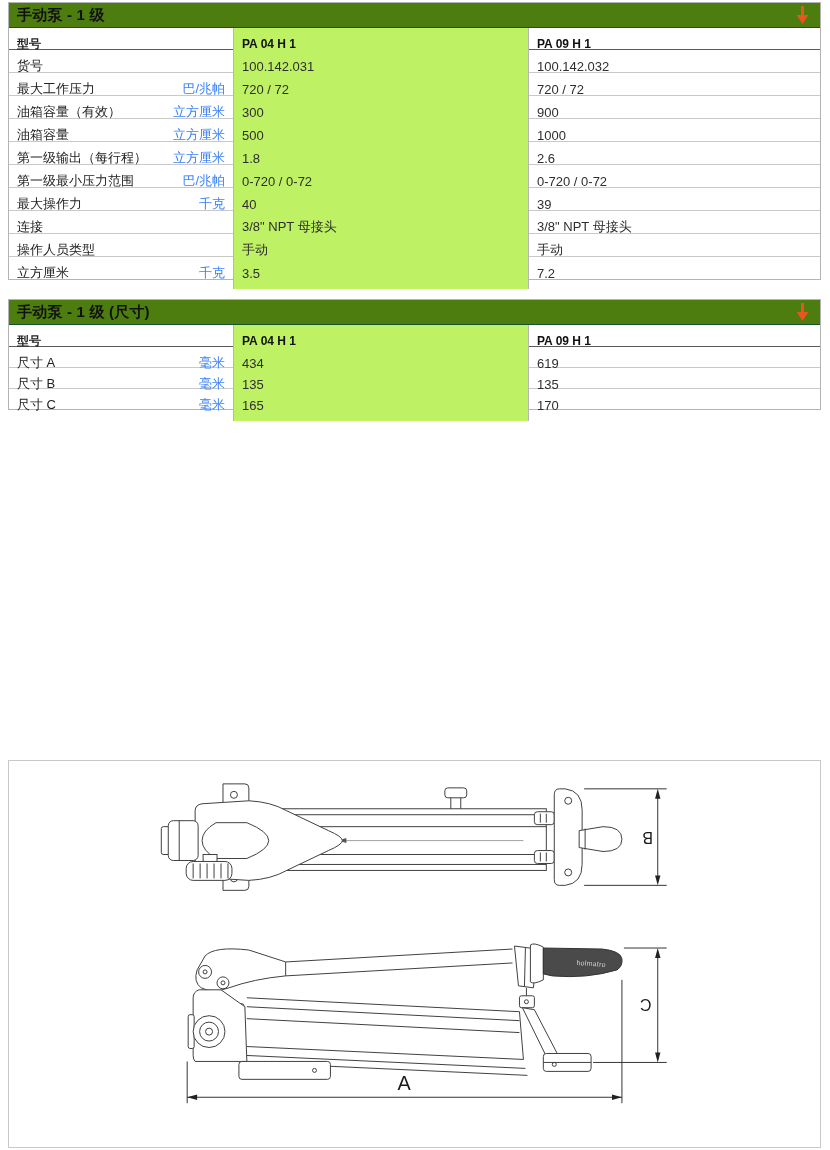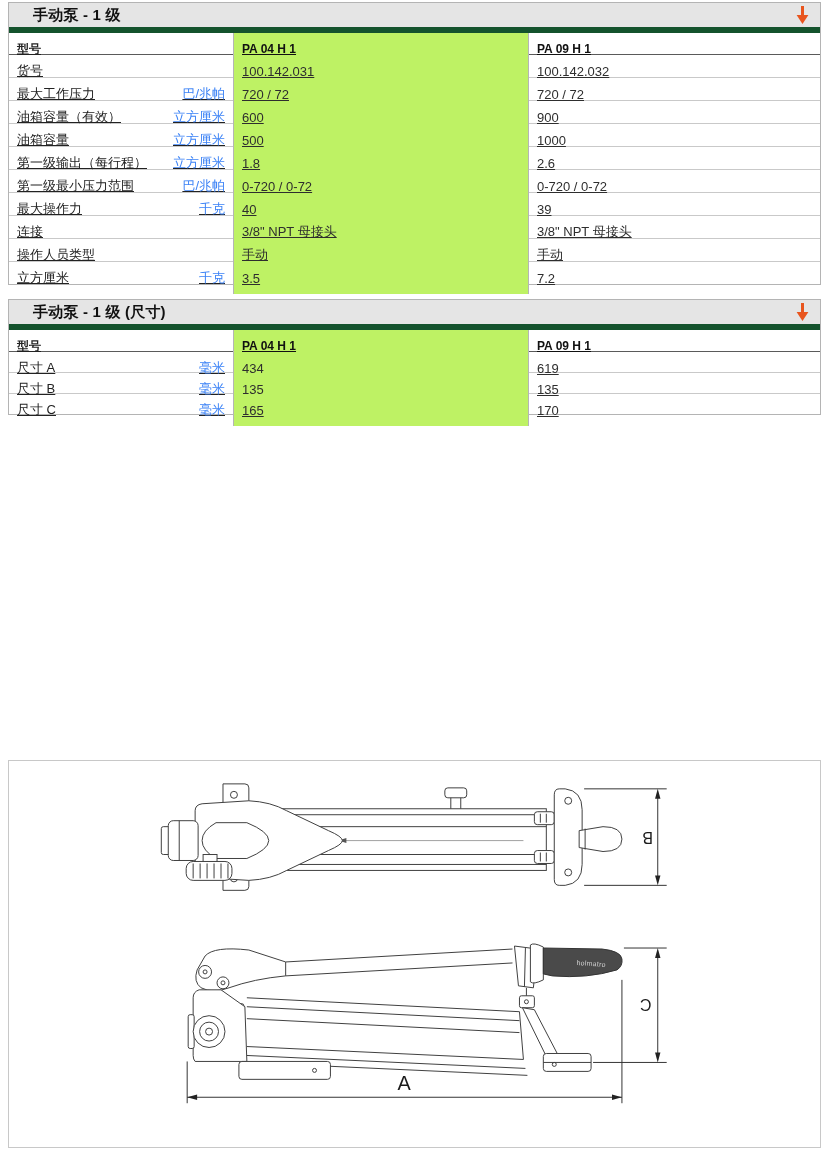--- a/index.html
+++ b/index.html
@@ -1,28 +1,28 @@
 <!DOCTYPE html>
 <html><head>
 <meta charset="utf-8">
 <style>
   html,body{margin:0;padding:0;background:#fff;}
   body{width:830px;height:1150px;position:relative;font-family:"Liberation Sans","DejaVu Sans",sans-serif;color:#2e2e2e;}
   .spec-table{position:absolute;left:8px;width:813px;border:1px solid #b4b4b4;background:#fff;box-sizing:border-box;}
   #table1{top:2px;}
   #table2{top:299px;}
-  .title-band{height:24px;background:#e5e5e5;display:flex;align-items:center;justify-content:space-between;
-    padding:0 10px 0 24px;border-bottom:6px solid #14532d;}
+  .title-band{height:24px;background:#4d7c0f;display:flex;align-items:center;justify-content:space-between;
+    padding:0 10px 0 8px;border-bottom:1px solid #14532d;}
   .title-band .t{font-size:15px;font-weight:bold;color:#111;letter-spacing:.2px;}
   .grid-row{display:grid;grid-template-columns:224px 296px auto;}
   .thead{height:21px;border-bottom:1px solid #5a5a5a;font-weight:bold;font-size:12px;color:#111;}
   .tr{height:22px;border-bottom:1px solid #c9c9c9;font-size:13px;}
   #table2 .tr{height:20px;}
   .tr:last-child{border-bottom:none;}
-  .td{display:flex;align-items:center;padding:16px 8px;box-sizing:border-box;overflow:hidden;white-space:nowrap;text-decoration:underline;}
+  .td{display:flex;align-items:center;padding:16px 8px;box-sizing:border-box;overflow:hidden;white-space:nowrap;}
   .td.label{justify-content:space-between;color:#222;}
   .unit{color:#3b82f6;}
   .v1{background:#bef264;border-left:1px solid #b5b5b5;border-right:1px solid #b5b5b5;}
   .arrow-svg{display:block;}
   .drawing-panel{position:absolute;left:8px;top:760px;width:813px;height:388px;border:1px solid #c8c8c8;box-sizing:border-box;background:#fff;}
   .drawing-panel svg{display:block;width:100%;height:100%;}
   .lineart{stroke:#404040;stroke-width:1;fill:none;}
   .white-part{stroke:#404040;stroke-width:1;fill:#fff;}
   .dimline{stroke:#333;stroke-width:1;fill:none;}
   .dimarrow{fill:#222;stroke:none;}
@@ -62,21 +62,21 @@
         <span class="unit">巴/兆帕</span>
       </div>
     <div class="td v1">720 / 72</div>
     <div class="td v2">720 / 72</div>
   </div>
   <div class="grid-row tr">
     <div class="td label">
         <span>油箱容量（有效）</span>
         <span class="unit">立方厘米</span>
       </div>
-    <div class="td v1">600</div>
+    <div class="td v1">300</div>
     <div class="td v2">900</div>
   </div>
   <div class="grid-row tr">
     <div class="td label">
         <span>油箱容量</span>
         <span class="unit">立方厘米</span>
       </div>
     <div class="td v1">500</div>
     <div class="td v2">1000</div>
   </div>

